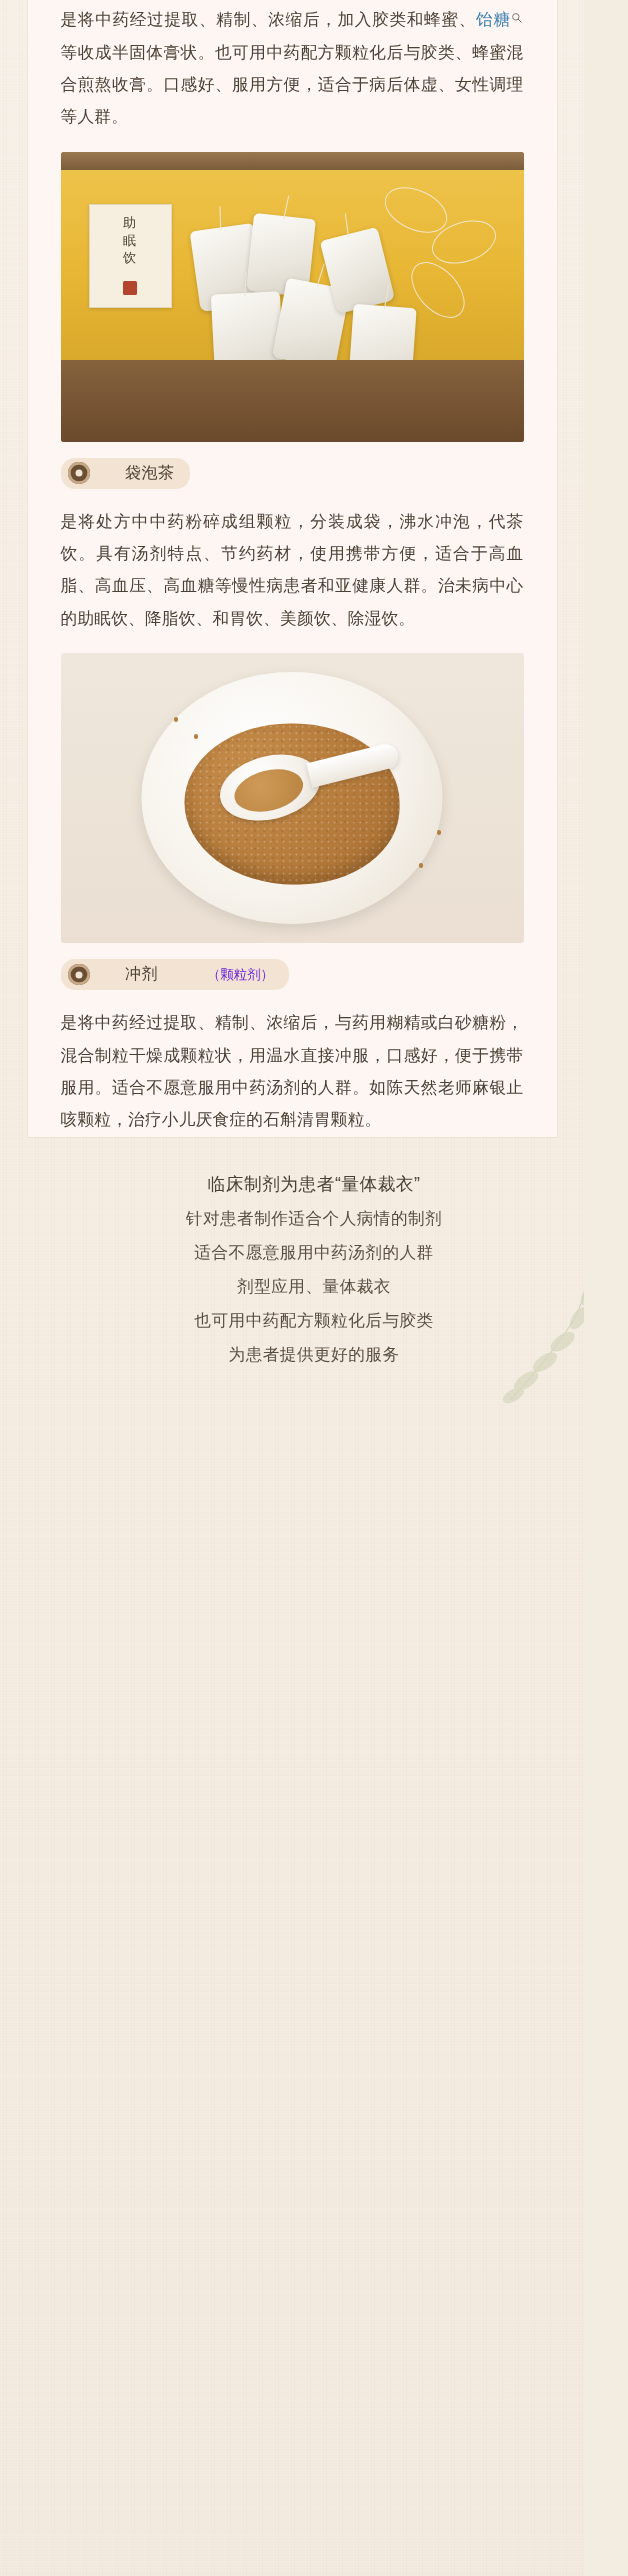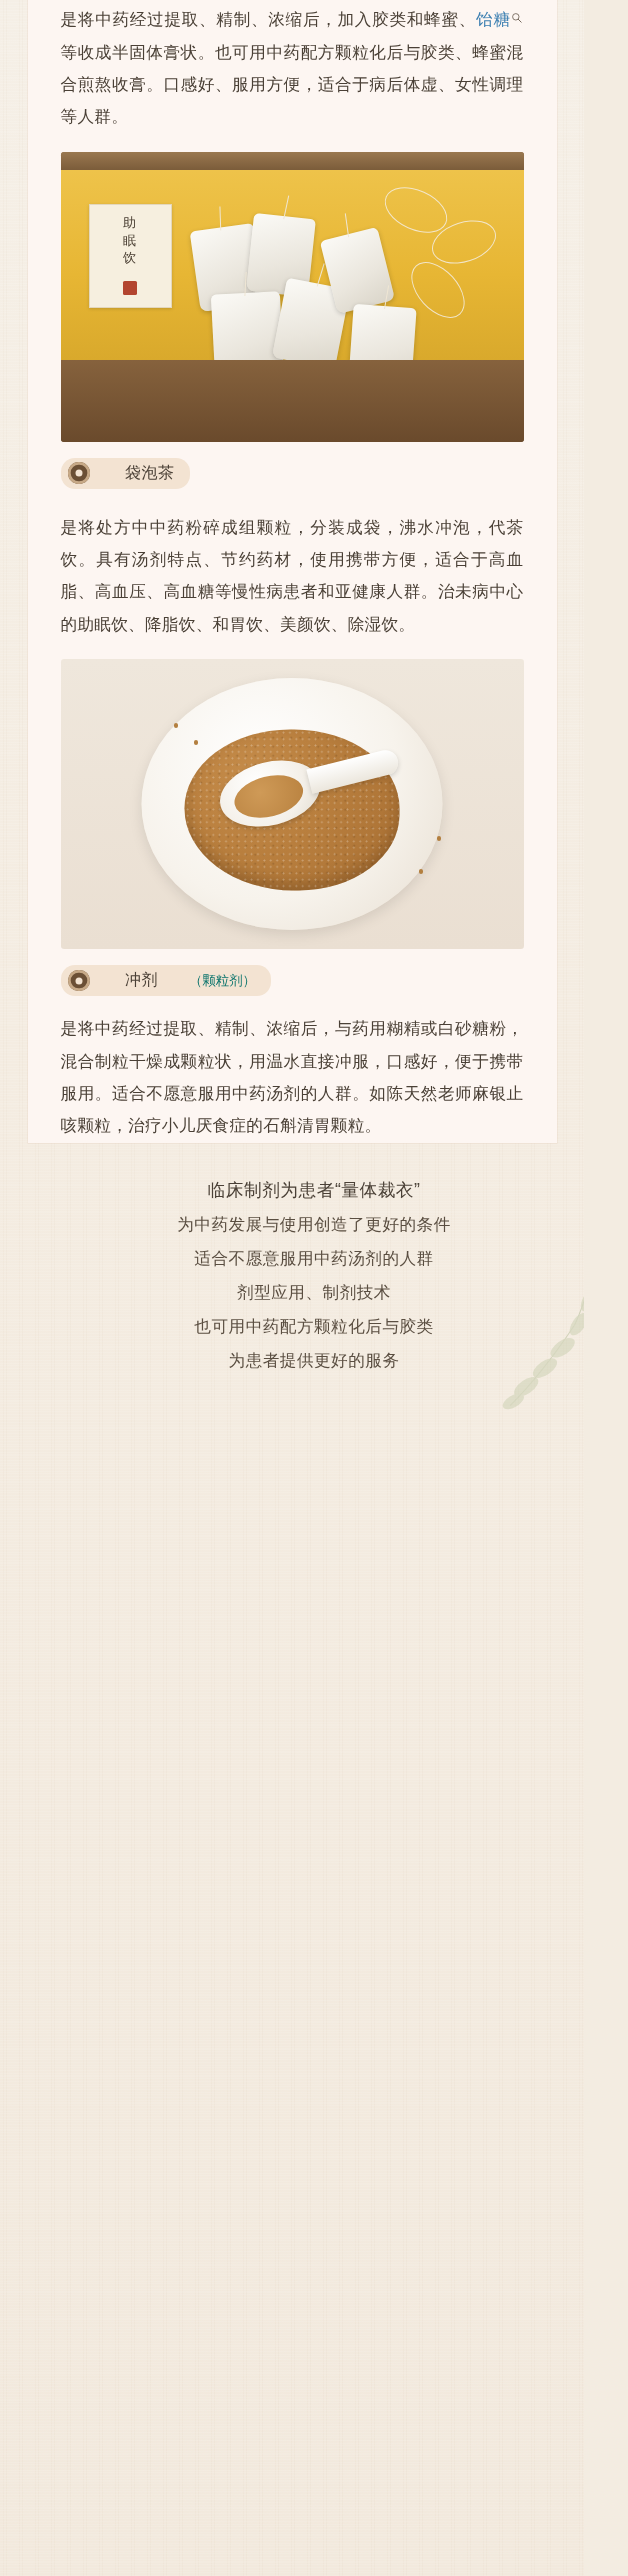--- a/index.html
+++ b/index.html
@@ -247,23 +247,23 @@
     width: 7px; height: 7px;
     border-radius: 50%;
     background: #f3e3d2;
   }
   .tag .tag-text {
     color: #4a4036;
     font-size: 16px;
     letter-spacing: 0.5px;
   }
   .tag .tag-sub {
-    color: #0f766e;
+    color: #6d28d9;
     font-size: 13.4px;
-    margin-left: 3px;
+    margin-left: 21px;
   }
 
   .footer {
     position: relative;
     width: 628px;
     padding: 29px 3px 43px 0;
     text-align: center;
   }
   .footer-line {
     color: #5a4e41;
@@ -323,21 +323,21 @@
       </div>
     </div>
 
     <div class="tag-row">
       <div class="tag">
         <span class="knot"></span>
         <span class="tag-text">袋泡茶</span>
       </div>
     </div>
 
-    <p class="para" style="margin-top:23px">是将处方中中药粉碎成组颗粒，分装成袋，沸水冲泡，代茶饮。具有汤剂特点、节约药材，使用携带方便，适合于高血脂、高血压、高血糖等慢性病患者和亚健康人群。治未病中心的助眠饮、降脂饮、和胃饮、美颜饮、除湿饮。</p>
+    <p class="para" style="margin-top:17px">是将处方中中药粉碎成组颗粒，分装成袋，沸水冲泡，代茶饮。具有汤剂特点、节约药材，使用携带方便，适合于高血脂、高血压、高血糖等慢性病患者和亚健康人群。治未病中心的助眠饮、降脂饮、和胃饮、美颜饮、除湿饮。</p>
 
     <div class="photo-wrap">
       <div class="photo photo-granule">
         <div class="bowl"></div>
         <div class="granules"></div>
         <div class="spoon">
           <div class="bowl-part">
             <div class="powder"></div>
           </div>
           <div class="handle"></div>
@@ -356,23 +356,23 @@
         <span class="tag-sub">（颗粒剂）</span>
       </div>
     </div>
 
     <p class="para" style="margin-top:17px; ">是将中药经过提取、精制、浓缩后，与药用糊精或白砂糖粉，混合制粒干燥成颗粒状，用温水直接冲服，口感好，便于携带服用。适合不愿意服用中药汤剂的人群。如陈天然老师麻银止咳颗粒，治疗小儿厌食症的石斛清胃颗粒。</p>
 
   </div>
 
   <div class="footer">
     <div class="footer-line lead">临床制剂为患者“量体裁衣”</div>
-    <div class="footer-line">为中药发展与使用创造了更好的条件</div>
+    <div class="footer-line">针对患者制作适合个人病情的制剂</div>
     <div class="footer-line">适合不愿意服用中药汤剂的人群</div>
-    <div class="footer-line">剂型应用、制剂技术</div>
+    <div class="footer-line">剂型应用、量体裁衣</div>
     <div class="footer-line">也可用中药配方颗粒化后与胶类</div>
     <div class="footer-line">为患者提供更好的服务</div>
 
     <svg class="leaf-deco" viewBox="0 0 220 250">
       <g stroke="#a9b58d" stroke-width="2" fill="none">
         <path d="M30 240 C70 200 110 150 150 90"></path>
         <path d="M150 90 C160 70 170 40 180 10"></path>
       </g>
       <g fill="#b3bf96" opacity="0.75">
         <ellipse cx="60" cy="205" rx="26" ry="13" transform="rotate(-35 60 205)"></ellipse>

